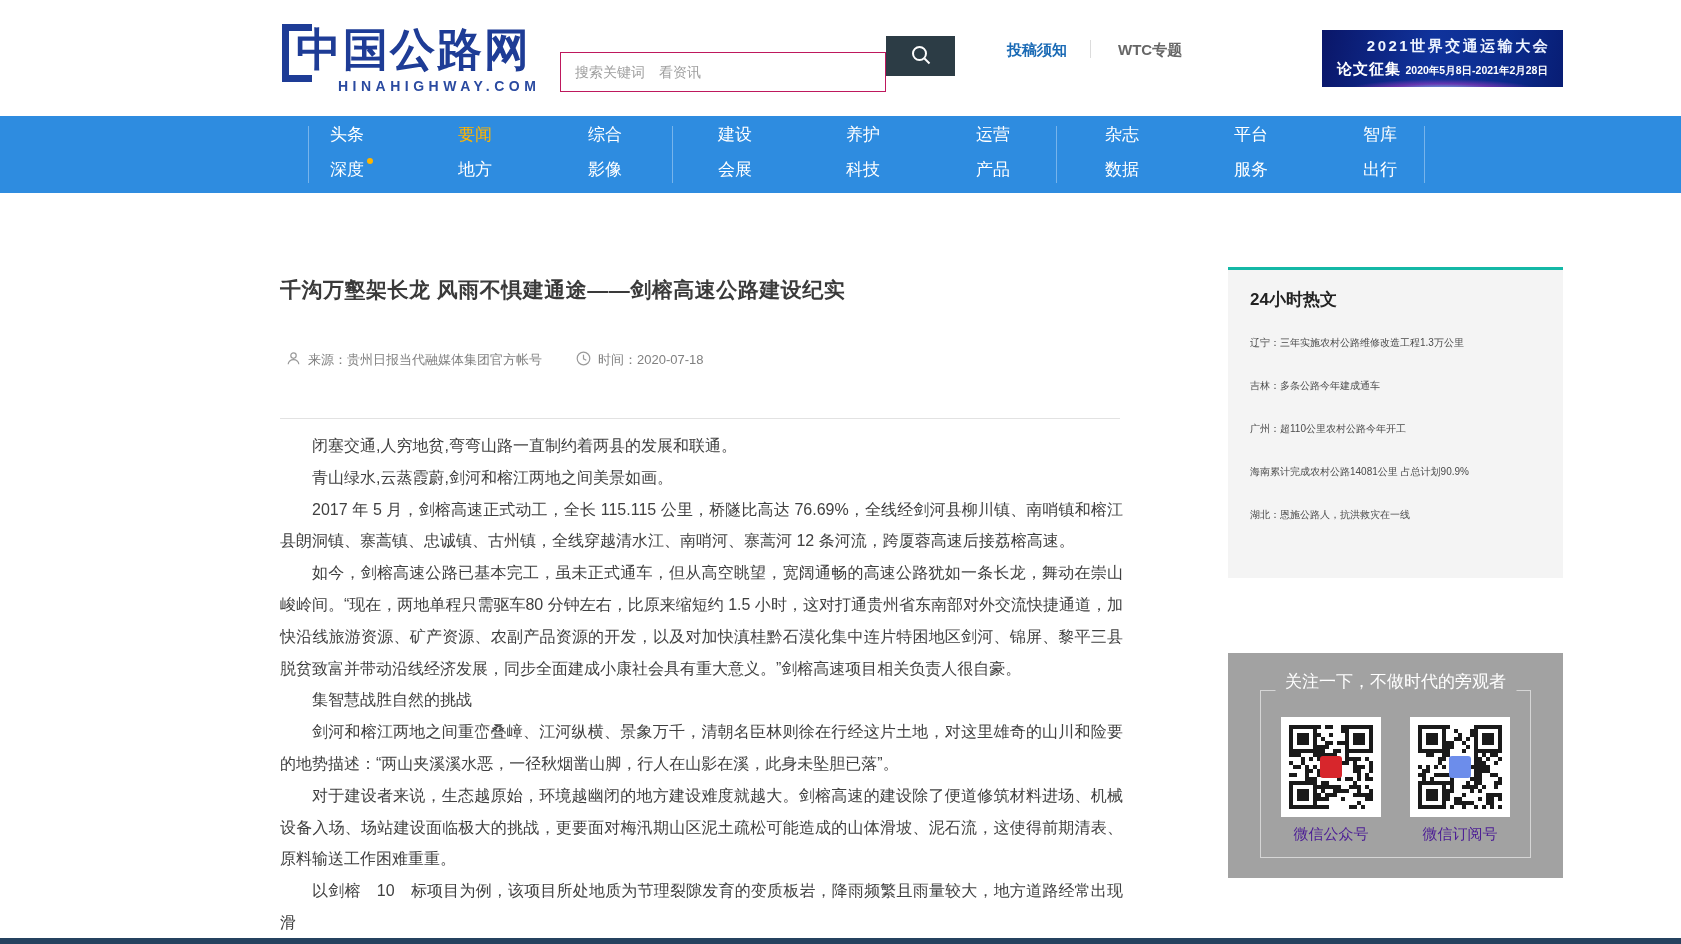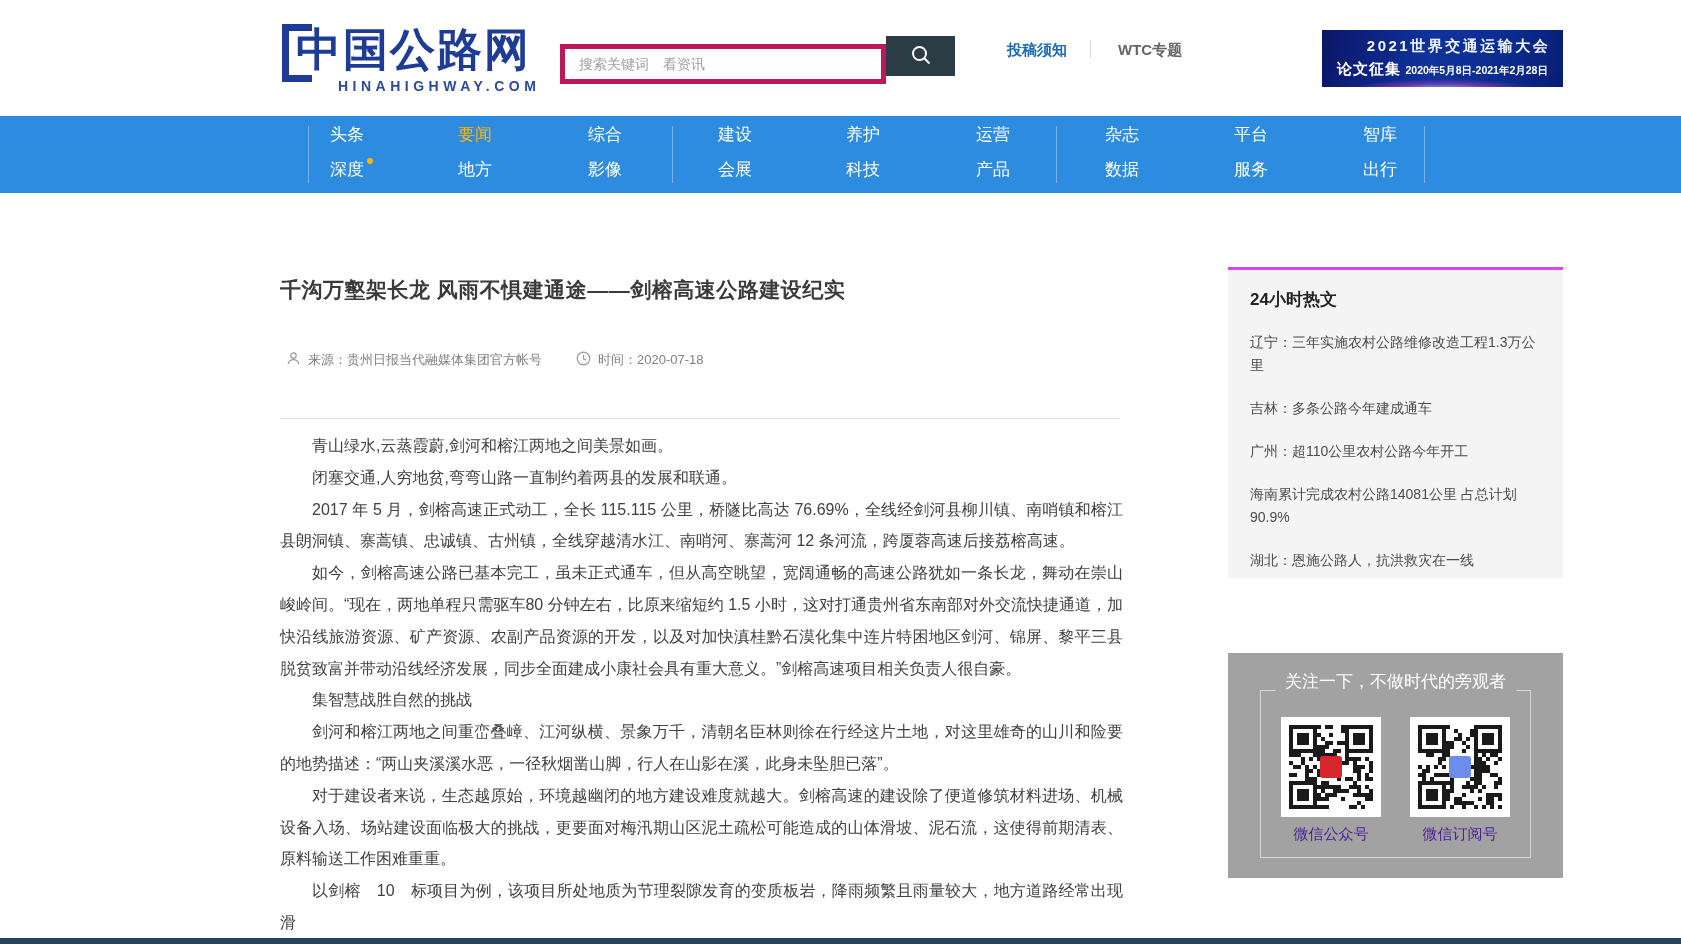--- a/index.html
+++ b/index.html
@@ -11,22 +11,22 @@
   #header { position:absolute; left:0; top:0; width:1681px; height:116px; background:#fff; }
   .logo { position:absolute; left:282px; top:20px; width:270px; height:78px; cursor:pointer; }
   .logo-bracket { position:absolute; left:0; top:4px; width:30px; height:58px;
     border:7px solid #1e3c96; border-right:none; }
   .logo-title { position:absolute; left:14px; top:0px; font-size:45px; font-weight:bold;
     color:#1e3c96; letter-spacing:2px; white-space:nowrap; }
   .logo-sub { position:absolute; left:56px; top:58px; font-size:14px; font-weight:bold;
     color:#2a4aa0; letter-spacing:4.5px; white-space:nowrap; }
 
   .search-box { position:absolute; left:560px; top:36px; width:395px; height:40px; }
-  .search-input { position:absolute; left:0; top:8px; width:326px; height:40px;
-    border:5px solid #be185d; outline:none; padding:0 14px; font-size:14px; color:#333;
+  .search-input { position:absolute; left:0; top:16px; width:326px; height:40px;
+    border:1px solid #be185d; outline:none; padding:0 14px; font-size:14px; color:#333;
     font-family:inherit; }
   .search-input::placeholder { color:#9f9f9f; }
   .search-btn { position:absolute; left:326px; top:0; width:69px; height:40px;
     background:#2c3c45; border:none; cursor:pointer; display:flex;
     align-items:center; justify-content:center; }
 
   .hdr-link-submit { position:absolute; left:1007px; top:41px; font-size:15px;
     font-weight:bold; color:#1a6ab5; cursor:pointer; }
   .hdr-link-sep { position:absolute; left:1090px; top:40px; width:1px; height:18px; background:#dcdcdc; }
   .hdr-link-wtc { position:absolute; left:1106px; top:41px; font-size:15px;
@@ -61,23 +61,23 @@
   .a-meta { position:absolute; left:0; top:158px; width:840px; height:18px; font-size:13px; color:#808080; }
   .meta-src { position:absolute; left:6px; top:0; display:flex; align-items:center; gap:7px; }
   .meta-time { position:absolute; left:296px; top:0; display:flex; gap:7px; }
   .a-divider { position:absolute; left:0; top:225px; width:840px; height:1px; background:#e2e2e2; }
   .a-body { position:absolute; left:0; top:237px; width:843px; font-size:16px; color:#404040;
     line-height:31.8px; text-align:justify; }
   .a-body p { text-indent:2em; }
 
   
   .hot-panel { position:absolute; left:1228px; top:267px; width:335px; height:311px;
-    background:#f4f4f4; border-top:3px solid #d946ef; padding:12px 22px; }
+    background:#f4f4f4; border-top:3px solid #14b8a6; padding:12px 22px; }
   .hot-title { font-size:17px; font-weight:bold; color:#222; margin:6px 0 20px; }
-  .hot-item { font-size:14px; color:#4a4a4a; line-height:23px; margin-bottom:20px; cursor:pointer; }
+  .hot-item { font-size:10px; color:#4a4a4a; line-height:23px; margin-bottom:20px; cursor:pointer; }
 
   .follow-panel { position:absolute; left:1228px; top:653px; width:335px; height:225px; background:#a2a2a2; }
   .follow-frame { position:absolute; left:32px; right:32px; top:37px; bottom:20px;
     border:1px solid #d6d6d6; }
   .follow-title { position:absolute; left:50%; top:17px; transform:translateX(-50%);
     background:#a2a2a2; padding:0 10px; font-size:17px; color:#fff; white-space:nowrap; z-index:2; }
   .qr-tile { position:absolute; top:64px; width:100px; height:100px; background:#fff;
     display:flex; align-items:center; justify-content:center; }
   .qr-tile.left { left:53px; } .qr-tile.right { left:182px; }
   .qr-label { position:absolute; top:172px; width:100px; text-align:center; font-size:15px; color:#4c1d95; }
@@ -188,22 +188,22 @@
             <polyline points="7.5,3.8 7.5,7.8 10.3,9.3" fill="none" stroke="#9a9a9a" stroke-width="1.2"></polyline>
           </svg>
         </span>
         <span>时间：2020-07-18</span>
       </span>
     </div>
 
     <div class="a-divider"></div>
 
     <div class="a-body">
+      <p>闭塞交通,人穷地贫,弯弯山路一直制约着两县的发展和联通。</p>
       <p>青山绿水,云蒸霞蔚,剑河和榕江两地之间美景如画。</p>
-      <p>闭塞交通,人穷地贫,弯弯山路一直制约着两县的发展和联通。</p>
       <p>2017 年 5 月，剑榕高速正式动工，全长 115.115 公里，桥隧比高达 76.69%，全线经剑河县柳川镇、南哨镇和榕江县朗洞镇、寨蒿镇、忠诚镇、古州镇，全线穿越清水江、南哨河、寨蒿河 12 条河流，跨厦蓉高速后接荔榕高速。</p>
       <p>如今，剑榕高速公路已基本完工，虽未正式通车，但从高空眺望，宽阔通畅的高速公路犹如一条长龙，舞动在崇山峻岭间。“现在，两地单程只需驱车80 分钟左右，比原来缩短约 1.5 小时，这对打通贵州省东南部对外交流快捷通道，加快沿线旅游资源、矿产资源、农副产品资源的开发，以及对加快滇桂黔石漠化集中连片特困地区剑河、锦屏、黎平三县脱贫致富并带动沿线经济发展，同步全面建成小康社会具有重大意义。”剑榕高速项目相关负责人很自豪。</p>
       <p>集智慧战胜自然的挑战</p>
       <p>剑河和榕江两地之间重峦叠嶂、江河纵横、景象万千，清朝名臣林则徐在行经这片土地，对这里雄奇的山川和险要的地势描述：“两山夹溪溪水恶，一径秋烟凿山脚，行人在山影在溪，此身未坠胆已落”。</p>
       <p>对于建设者来说，生态越原始，环境越幽闭的地方建设难度就越大。剑榕高速的建设除了便道修筑材料进场、机械设备入场、场站建设面临极大的挑战，更要面对梅汛期山区泥土疏松可能造成的山体滑坡、泥石流，这使得前期清表、原料输送工作困难重重。</p>
       <p>以剑榕　10　标项目为例，该项目所处地质为节理裂隙发育的变质板岩，降雨频繁且雨量较大，地方道路经常出现滑</p>
     </div>
   </div>
 
   <div class="hot-panel">

